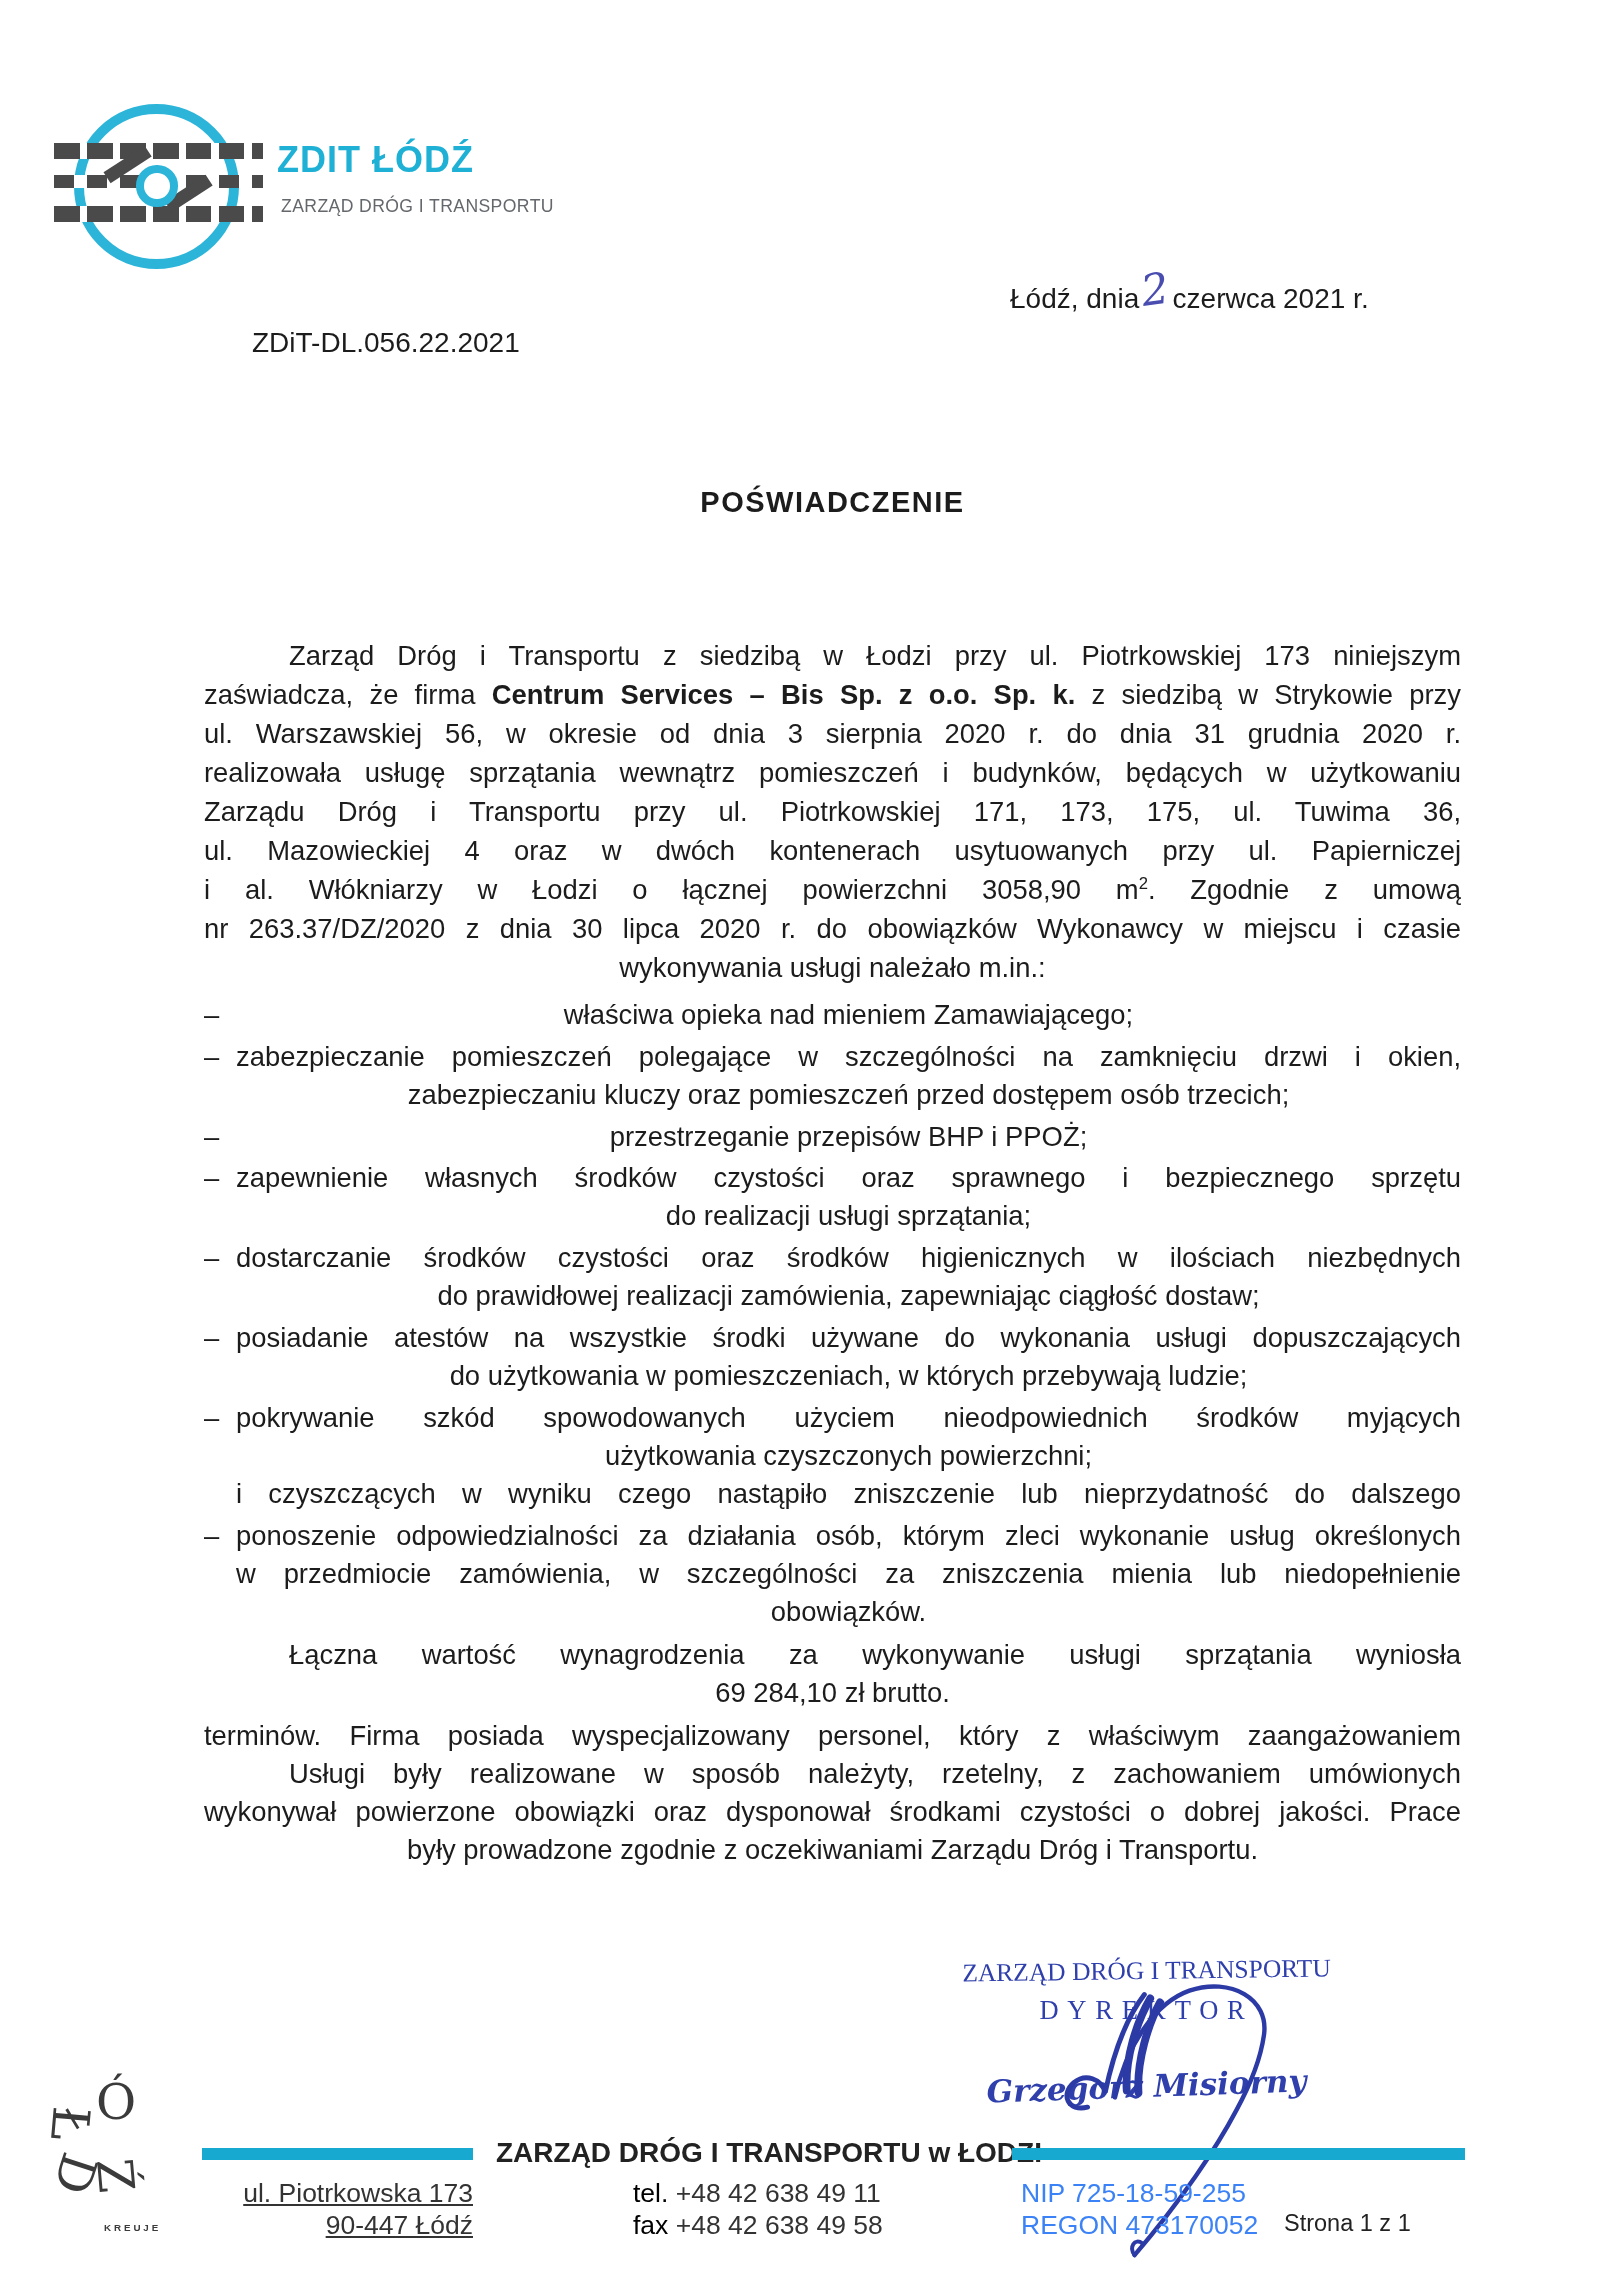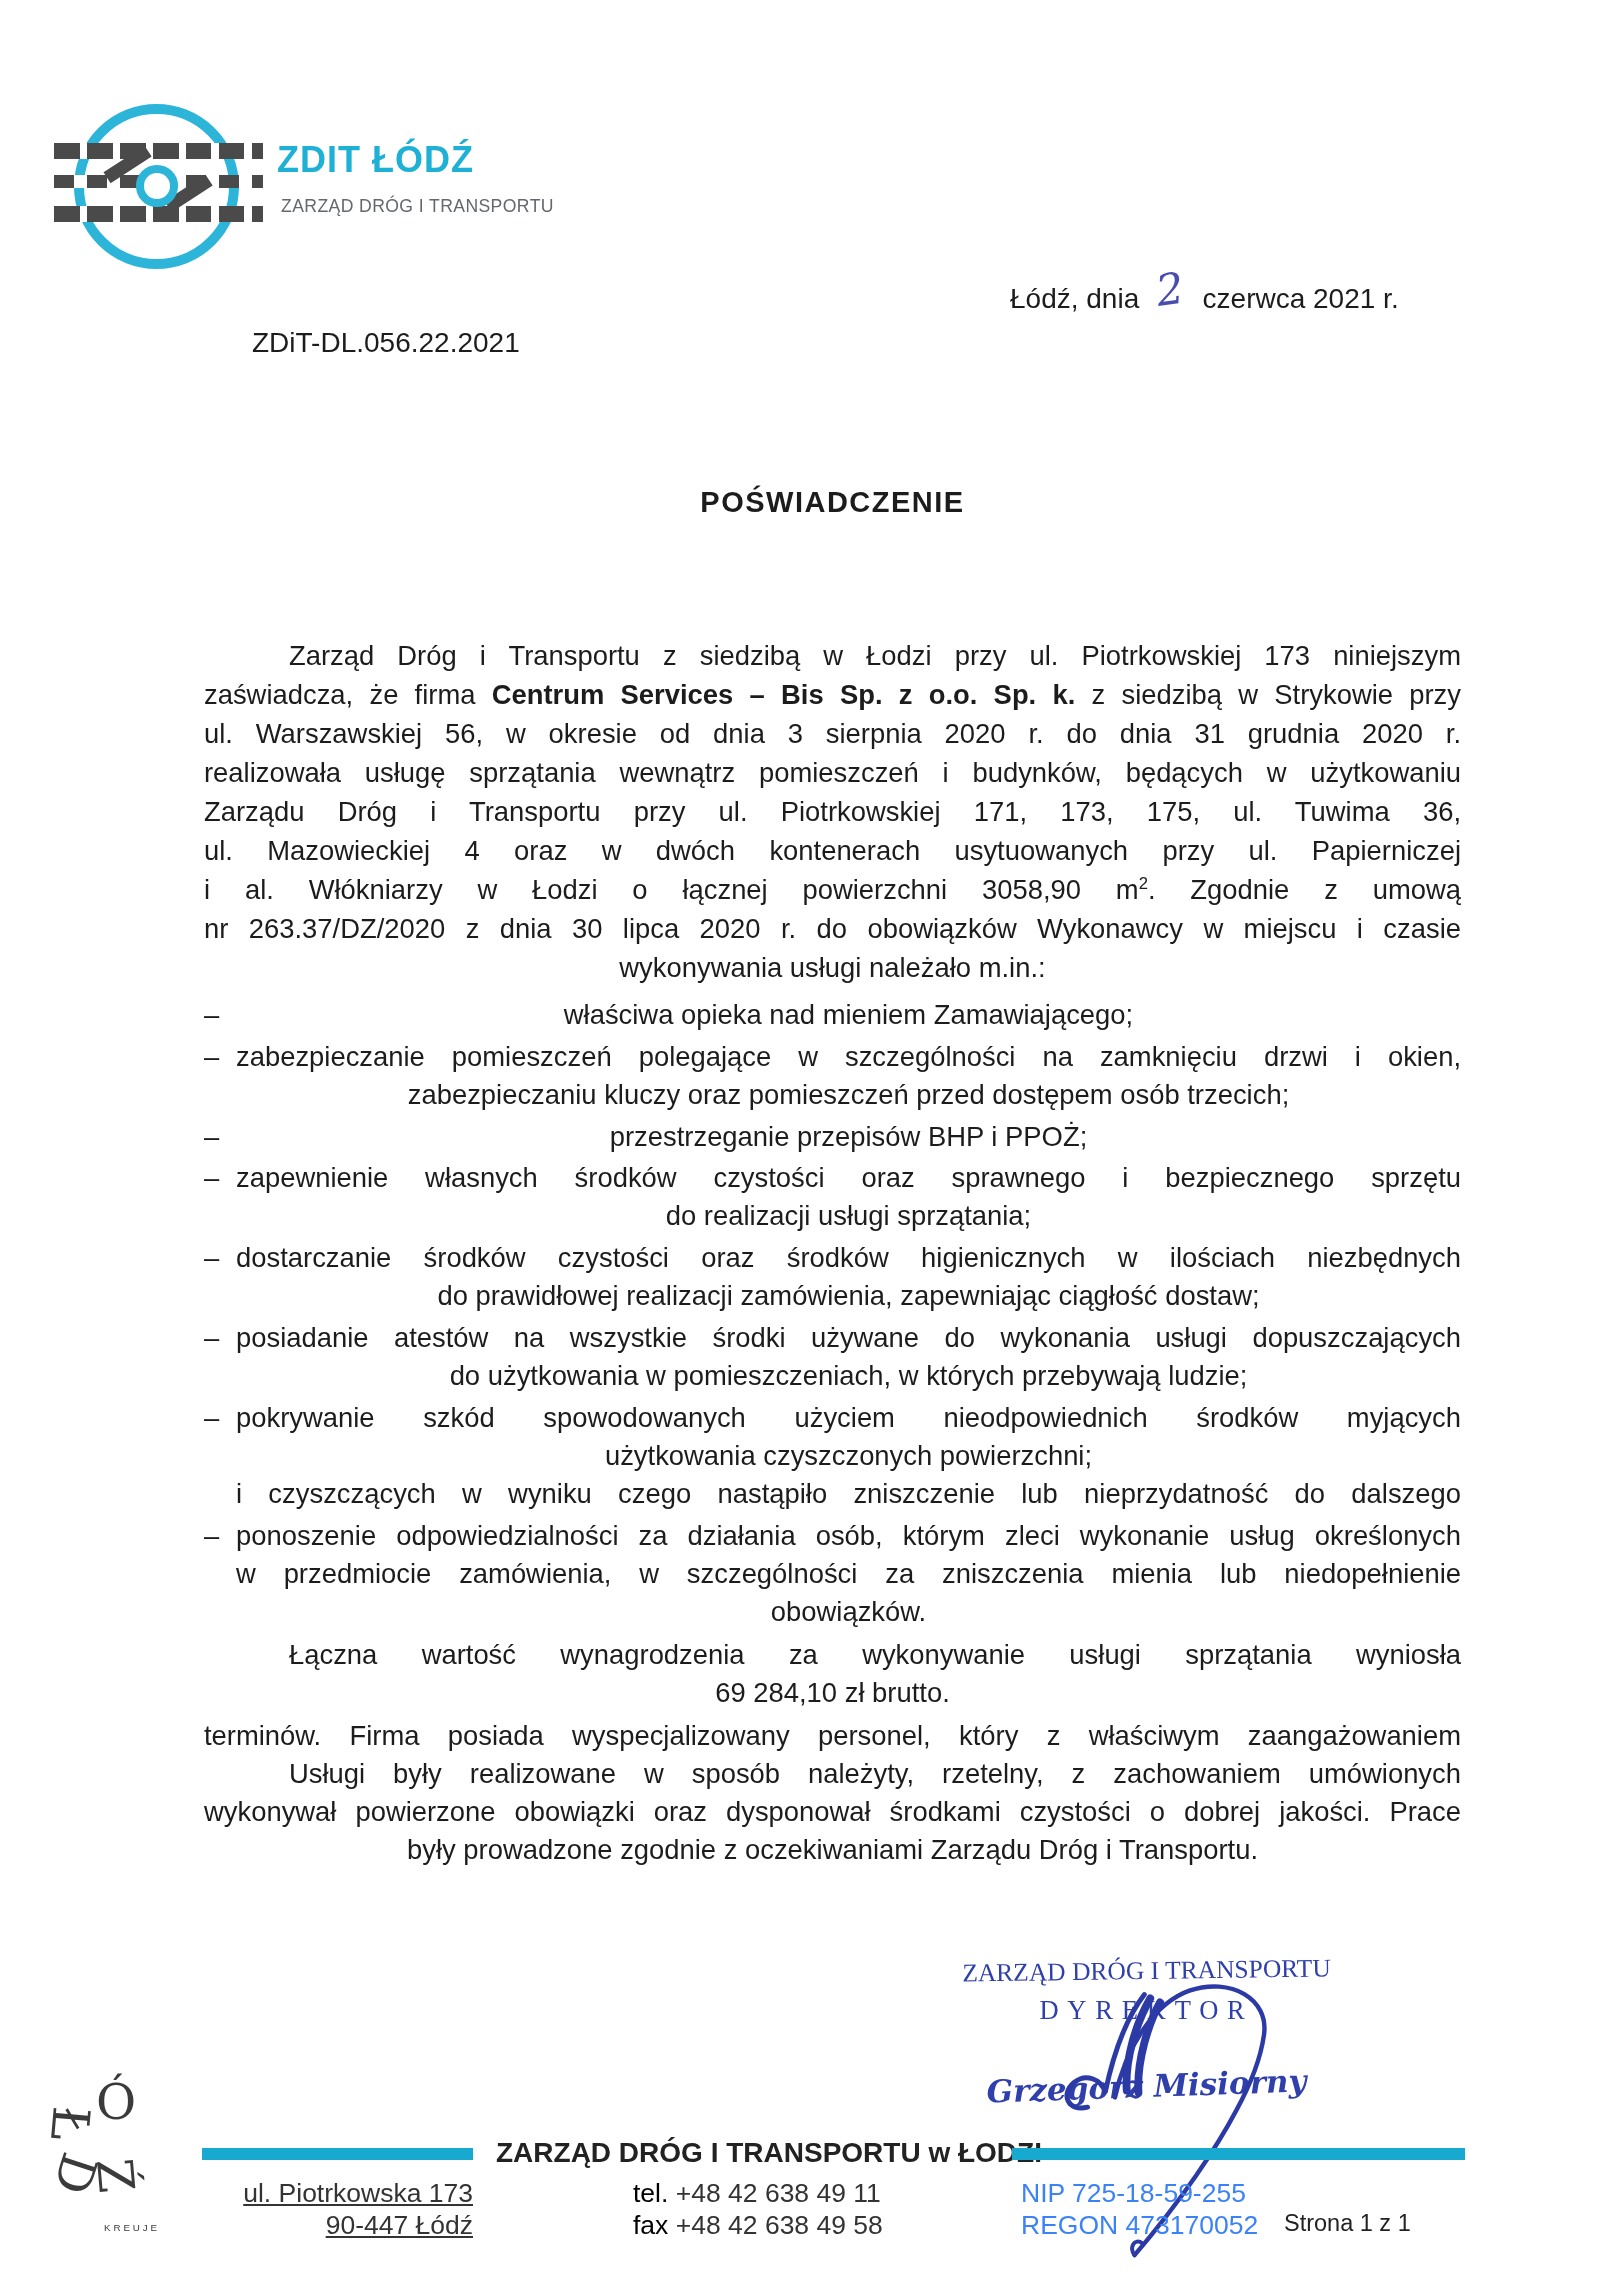--- a/index.html
+++ b/index.html
@@ -18,21 +18,21 @@
         background:repeating-linear-gradient(90deg,#4a4a4a 0 19.6px,#ffffff 19.6px 33px);}
   .diag{position:absolute;width:49px;height:12.7px;background:#4a4a4a;}
   .diag.d1{left:49px;top:62px;transform:rotate(-33deg);}
   .diag.d2{left:110px;top:91px;transform:rotate(-33deg);}
   .hub{position:absolute;left:82px;top:69px;width:25.5px;height:25.5px;background:#fff;
        border:8.8px solid #2cb5d9;border-radius:50%;}
   .brand-title{left:277px;top:139px;font-size:36px;font-weight:bold;color:#1fb0d6;letter-spacing:1px;}
   .brand-sub{left:281px;top:196px;font-size:17.6px;color:#64686c;letter-spacing:0.4px;}
 
   
-  .dateline{left:1010px;top:272px;font-size:28px;display:flex;align-items:baseline;gap:18px;white-space:nowrap;}
+  .dateline{left:1010px;top:272px;font-size:28px;display:flex;align-items:baseline;gap:3px;white-space:nowrap;}
   .hand-day{font-family:"DejaVu Serif", serif;font-style:italic;font-size:43px;color:#4a4db0;
             display:inline-block;transform:rotate(-8deg) translateY(-3.9px);line-height:1;}
   .refno{left:252px;top:327px;font-size:28px;}
 
   
   .doc-title{left:204px;top:486px;width:1257px;text-align:center;font-size:29px;font-weight:bold;letter-spacing:1.5px;}
 
   
   main{position:absolute;left:204px;top:624px;width:1257px;font-size:27.4px;color:#1c1c1c;}
   .p1{line-height:39px;margin-top:12px;}
@@ -67,21 +67,21 @@
   .fids{left:1021px;top:2177px;font-size:26.5px;line-height:32px;color:#3b82f6;}
   .fpage{left:1284px;top:2210px;font-size:23.5px;color:#222;}
 
   
   .citymark{left:51px;top:2086px;width:118px;height:157px;color:#3b3b3b;font-family:"DejaVu Serif", serif;}
   .citymark span{position:absolute;line-height:1;}
   .cl0{left:2px;top:11.8px;font-size:51px;transform:rotate(95deg);}
   .cl1{left:45px;top:-7.8px;font-size:49px;}
   .cl2{left:3.9px;top:63px;font-size:49px;transform:rotate(108deg);}
   .cl3{left:47px;top:65px;font-size:49px;transform:rotate(85deg);}
-  .clcap{left:53px;top:137px;font-size:9.8px;letter-spacing:2.9px;font-weight:normal;
+  .clcap{left:53px;top:137px;font-size:9.8px;letter-spacing:2.9px;font-weight:bold;
          font-family:"Liberation Sans", sans-serif;}
 </style>
 </head>
 <body>
 
 <div class="abs brand-mark">
   <div class="ring"></div>
   <div class="road top"></div>
   <div class="road mid"></div>
   <div class="road bot"></div>

